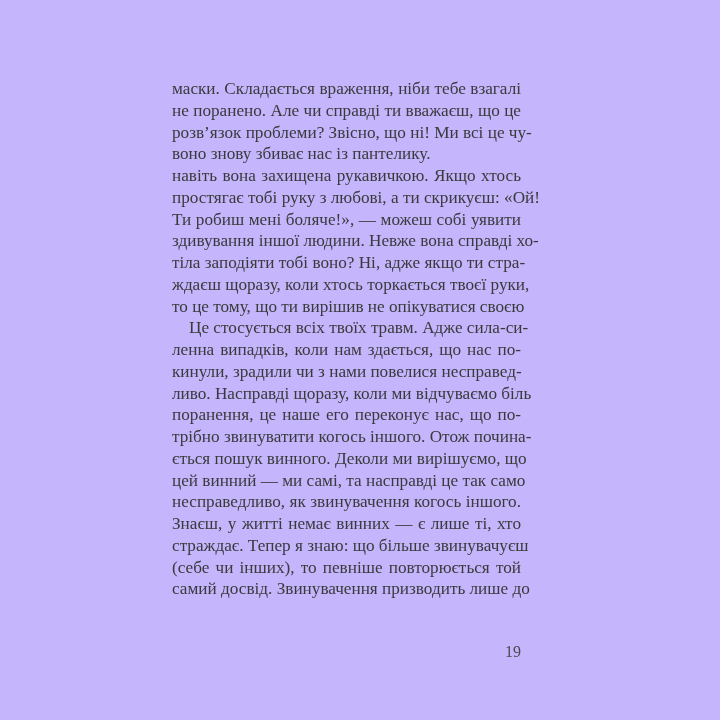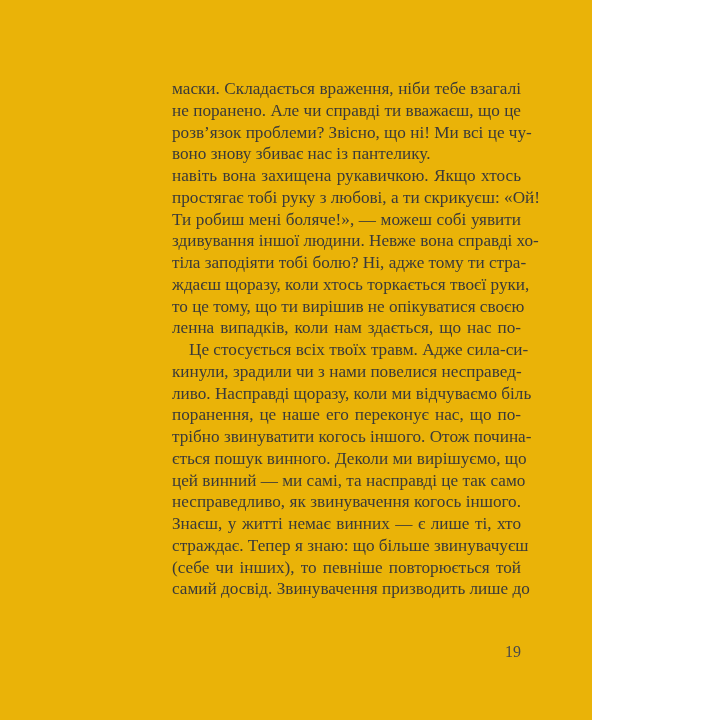--- a/index.html
+++ b/index.html
@@ -1,18 +1,18 @@
 <!DOCTYPE html>
 <html><head>
 <meta charset="utf-8">
 <style>
   html, body { margin: 0; padding: 0; background: #ffffff; }
   body { width: 720px; height: 720px; position: relative; overflow: hidden; }
   .page {
-    position: absolute; left: 0; top: 0; width: 592px; height: 720px; background: #eab308;
+    position: absolute; left: 0; top: 0; width: 720px; height: 720px; background: #c4b5fd;
   }
   .text-block {
     position: absolute; left: 172px; top: 78px; width: 349px;
     font-family: "Liberation Serif", "DejaVu Serif", serif;
     font-size: 17.2px; line-height: 21.75px; color: #3a3a3a;
   }
   .line {
     display: block; white-space: nowrap; text-align: justify; text-align-last: justify;
     height: 21.75px;
   }
@@ -30,25 +30,25 @@
 <div class="page">
   <div class="text-block">
     <span class="line">маски. Складається враження, ніби тебе взагалі</span>
     <span class="line">не поранено. Але чи справді ти вважаєш, що це</span>
     <span class="line">розв’язок проблеми? Звісно, що ні! Ми всі це чу-</span>
     <span class="line last">воно знову збиває нас із пантелику.</span>
     <span class="line">навіть вона захищена рукавичкою. Якщо хтось</span>
     <span class="line">простягає тобі руку з любові, а ти скрикуєш: «Ой!</span>
     <span class="line">Ти робиш мені боляче!», — можеш собі уявити</span>
     <span class="line">здивування іншої людини. Невже вона справді хо-</span>
-    <span class="line">тіла заподіяти тобі болю? Ні, адже тому ти стра-</span>
+    <span class="line">тіла заподіяти тобі воно? Ні, адже якщо ти стра-</span>
     <span class="line">ждаєш щоразу, коли хтось торкається твоєї руки,</span>
     <span class="line">то це тому, що ти вирішив не опікуватися своєю</span>
+    <span class="line indent">Це стосується всіх твоїх травм. Адже сила-си-</span>
     <span class="line">ленна випадків, коли нам здається, що нас по-</span>
-    <span class="line indent">Це стосується всіх твоїх травм. Адже сила-си-</span>
     <span class="line">кинули, зрадили чи з нами повелися несправед-</span>
     <span class="line">ливо. Насправді щоразу, коли ми відчуваємо біль</span>
     <span class="line">поранення, це наше его переконує нас, що по-</span>
     <span class="line">трібно звинуватити когось іншого. Отож почина-</span>
     <span class="line">ється пошук винного. Деколи ми вирішуємо, що</span>
     <span class="line">цей винний — ми самі, та насправді це так само</span>
     <span class="line">несправедливо, як звинувачення когось іншого.</span>
     <span class="line">Знаєш, у житті немає винних — є лише ті, хто</span>
     <span class="line">страждає. Тепер я знаю: що більше звинувачуєш</span>
     <span class="line">(себе чи інших), то певніше повторюється той</span>

